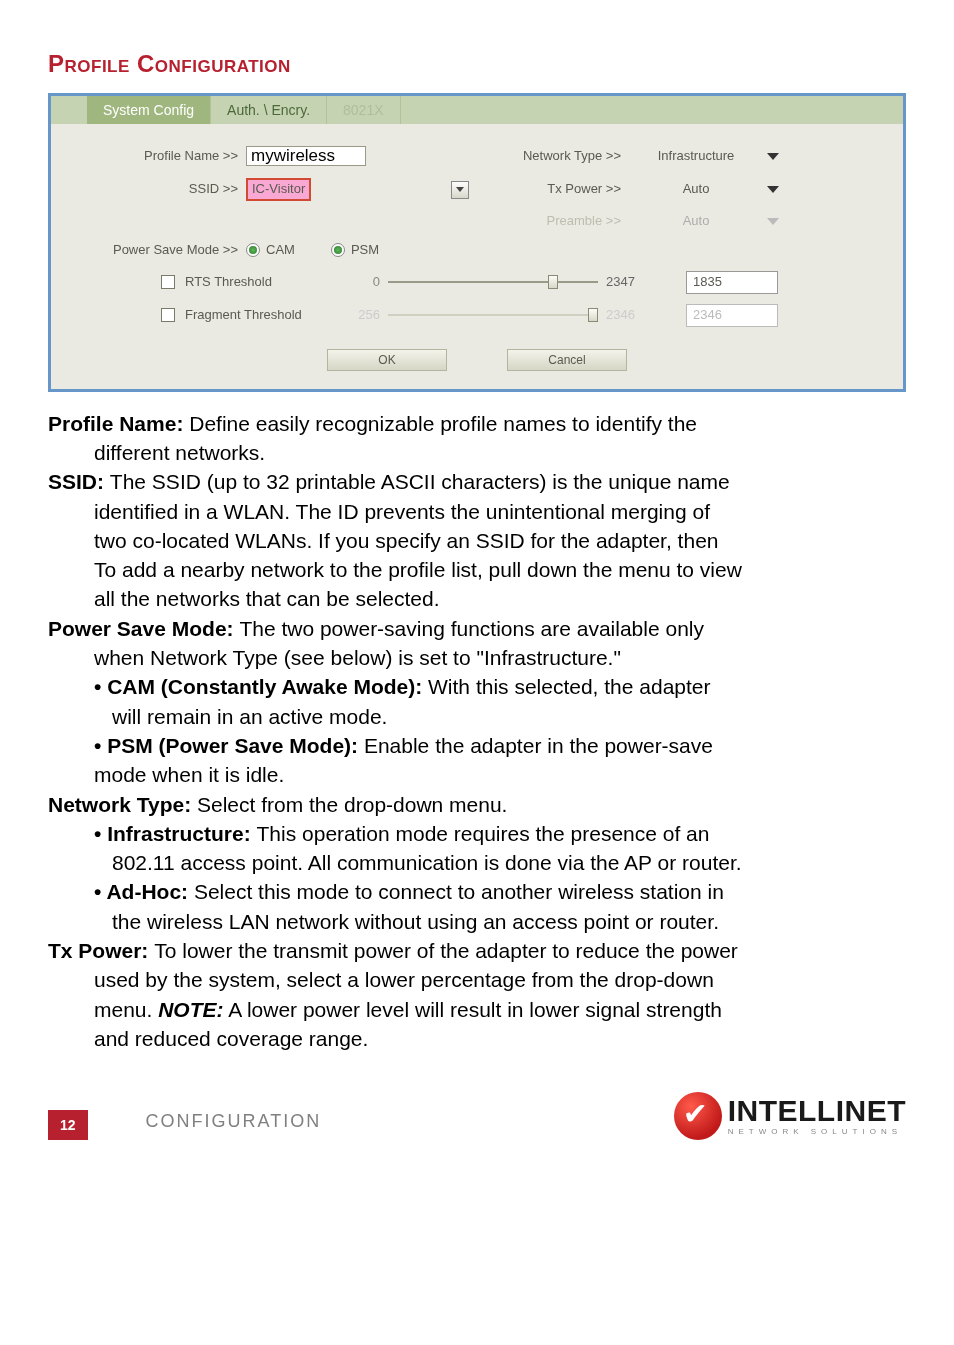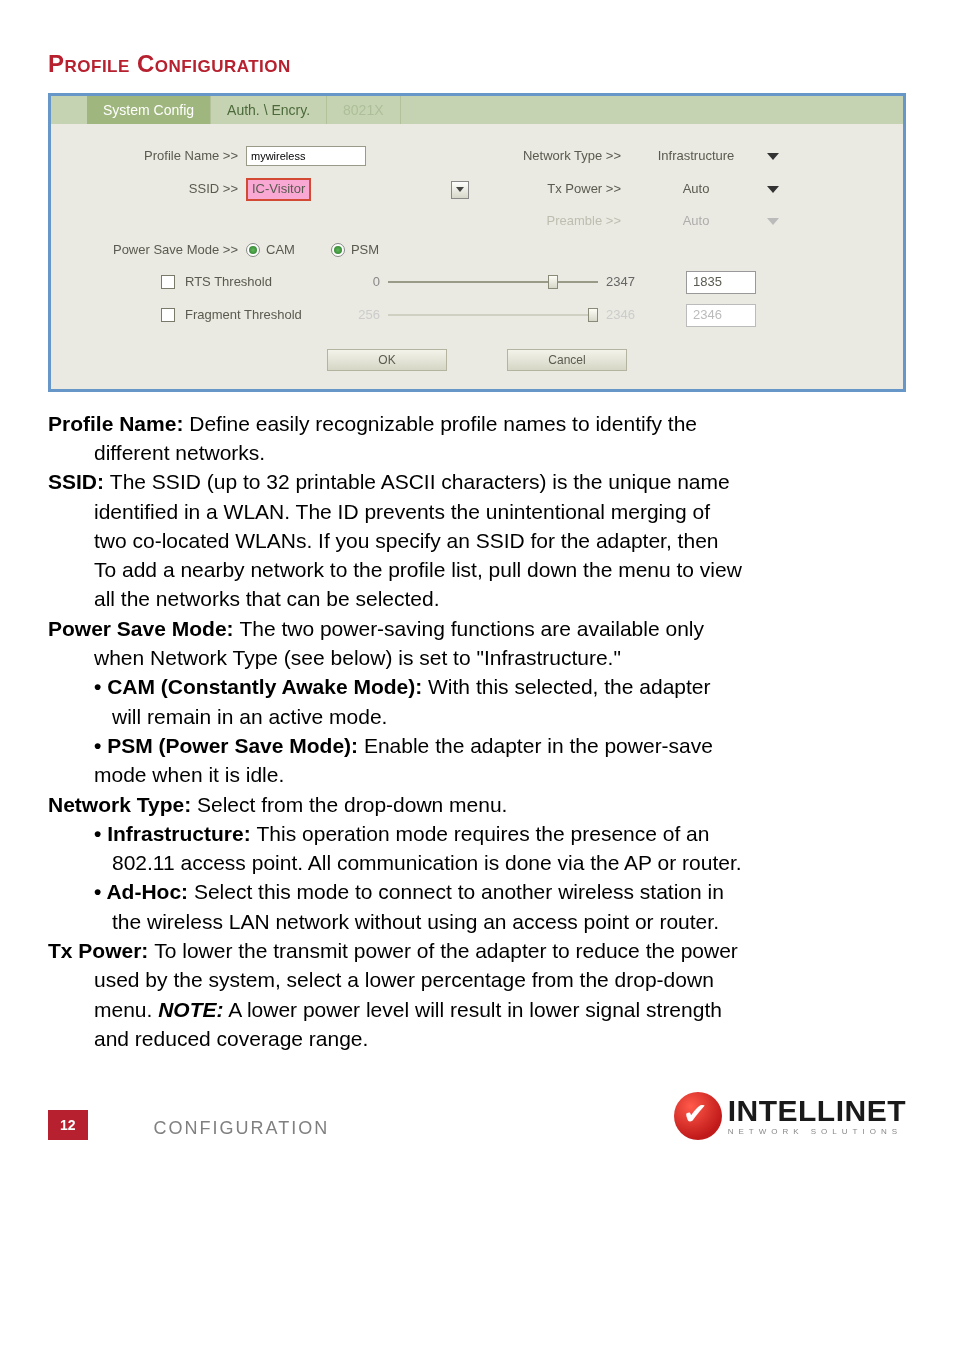--- a/index.html
+++ b/index.html
@@ -48,21 +48,21 @@
     font-size: 13px;
     color: #5a5a50;
   }
   .row { display:flex; align-items:center; margin-bottom: 12px; }
   .col-left { width: 430px; display:flex; align-items:center; }
   .col-right { flex:1; display:flex; align-items:center; }
   .lbl { display:inline-block; width:165px; text-align:right; padding-right:8px; }
   .lbl-r { display:inline-block; width:130px; text-align:right; padding-right:20px; }
   input.txt {
     border:1px solid #9a9a88; background:#fff; padding:2px 4px;
-    font-size:11px; height:20px;
+    font-size:17px; height:20px;
   }
   .ssid-box {
     display:inline-flex; align-items:center;
   }
   .ssid-val {
     border:2px solid #d24a34; background:#f9a8d4; padding:1px 4px; color:#5a5a50;
   }
   .caret {
     width:18px; height:18px; border:1px solid #888; background:linear-gradient(#fefefe,#d7d7c8);
     margin-left:140px; display:inline-flex; align-items:center; justify-content:center;
@@ -75,38 +75,38 @@
   .radio { width:14px;height:14px;border:1px solid #888;border-radius:50%;background:#fff;display:inline-block;margin-right:6px;vertical-align:middle;position:relative; }
   .radio.sel::after{content:"";position:absolute;width:8px;height:8px;border-radius:50%;background:radial-gradient(#5fb85a,#2c7a2c);left:2px;top:2px;}
   .radio-lbl{margin-right:36px;vertical-align:middle;}
   .chk { width:14px;height:14px;border:1px solid #7a7a6a;background:#fff;display:inline-block;margin-right:10px;vertical-align:middle; }
   .slider-row { display:flex; align-items:center; margin: 10px 0 0 80px; font-size:13px; }
   .slider-row .sname{ width:155px; }
   .slider-track{ position:relative; width:210px; height:2px; background:#9a9a88; margin:0 8px; }
   .slider-thumb{ position:absolute; right:0; top:-6px; width:10px;height:14px; border:1px solid #8a8a78; background:linear-gradient(#fdfdf7,#d7d7c8); }
   .slider-min{width:40px;text-align:right;color:#888;}
   .slider-max{width:50px;text-align:left;color:#666;}
-  .slider-box{ border:1px solid #999; background:#fff; width:70px; padding:2px 6px; margin-left:30px; }
+  .slider-box{ border:1px solid #999; background:#fff; width:92px; padding:2px 6px; margin-left:30px; }
   .slider-box.disabled{ color:#bbb; border-color:#bbb; }
   .btnbar{ display:flex; justify-content:center; gap:60px; margin-top:22px; }
   .btn{
     width:120px; height:22px; font-size:12px; text-align:center; line-height:20px;
     background:linear-gradient(#f3f3ea,#d6d6c6); border:1px solid #b4b4a0; cursor:pointer;
   }
   
   .desc { margin-top: 8px; }
   .desc p { margin-bottom: 2px; }
   .term { font-weight: bold; }
   .indent { margin-left: 46px; }
   .bullet { margin-left: 46px; }
   .desc .noteital { font-style: italic; font-weight: bold; }
   
   .footer { display:flex; align-items:flex-end; justify-content:space-between; margin-top:40px; }
   .pg-badge { background:#b7202e; color:#fff; font-weight:bold; font-size:14px; padding:6px 12px; margin-right:18px; }
-  .foot-left { display:flex; align-items:flex-end;gap:8px; }
+  .foot-left { display:flex; align-items:flex-start; }
   .foot-text { color:#808080; letter-spacing:2px; font-size:18px;margin-left:40px; }
   .logo { display:flex; align-items:center; }
   .logo-mark {
     width:48px;height:48px;border-radius:50%;
     background: radial-gradient(circle at 35% 30%, #ff5a4a, #c11a1a 70%);
     position:relative; margin-right:6px;
   }
   .logo-mark::after{
     content:"✔"; color:#fff; font-size:30px; position:absolute; left:9px; top:2px;
   }

